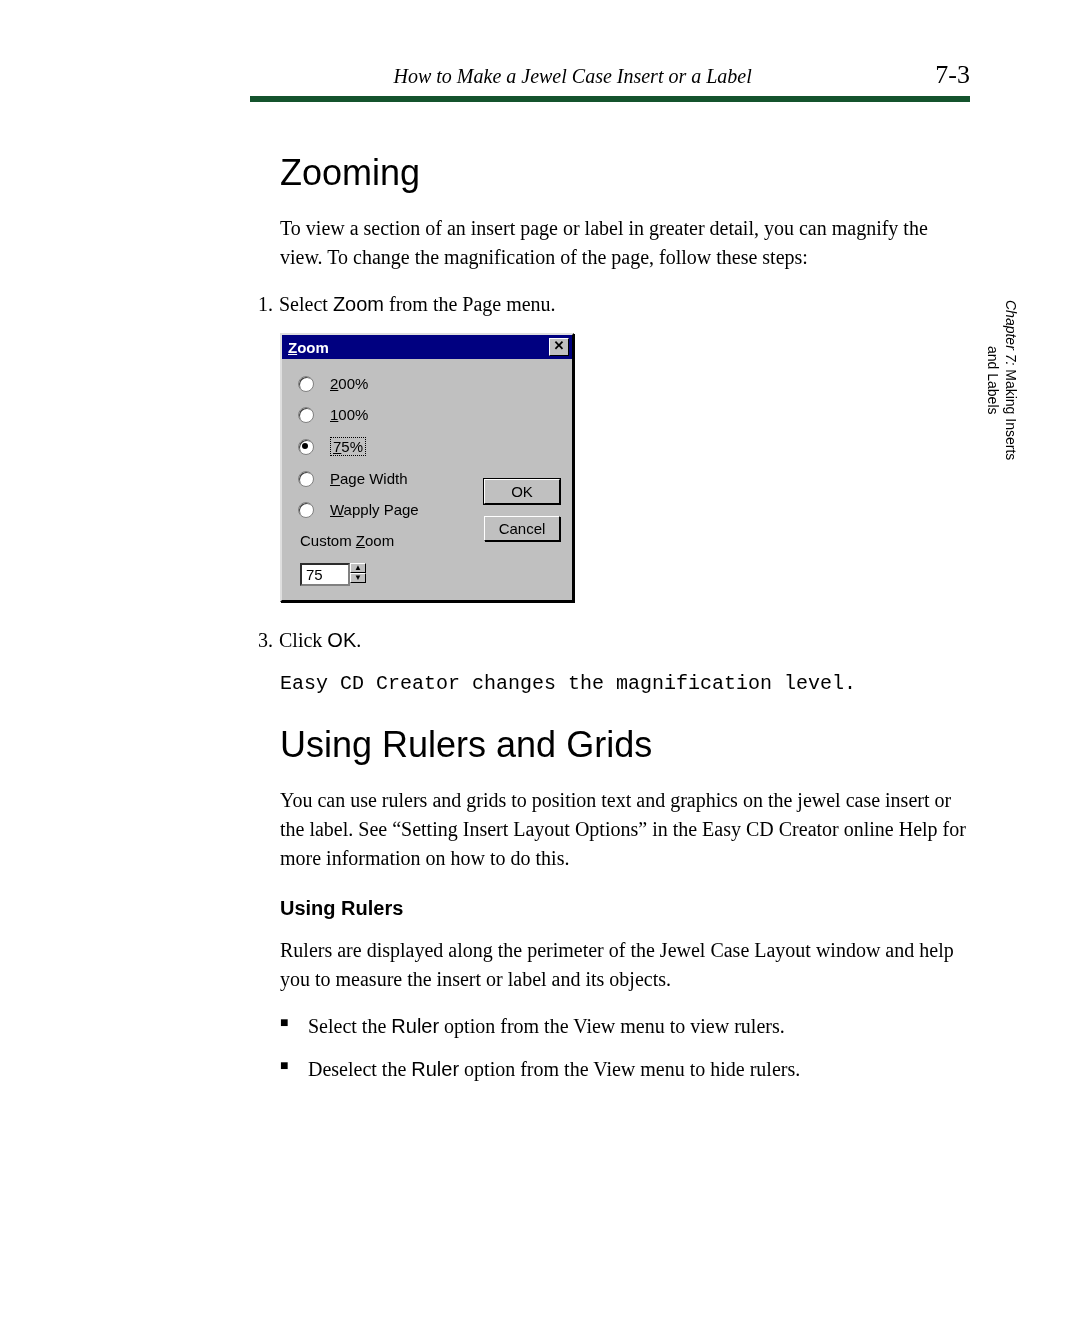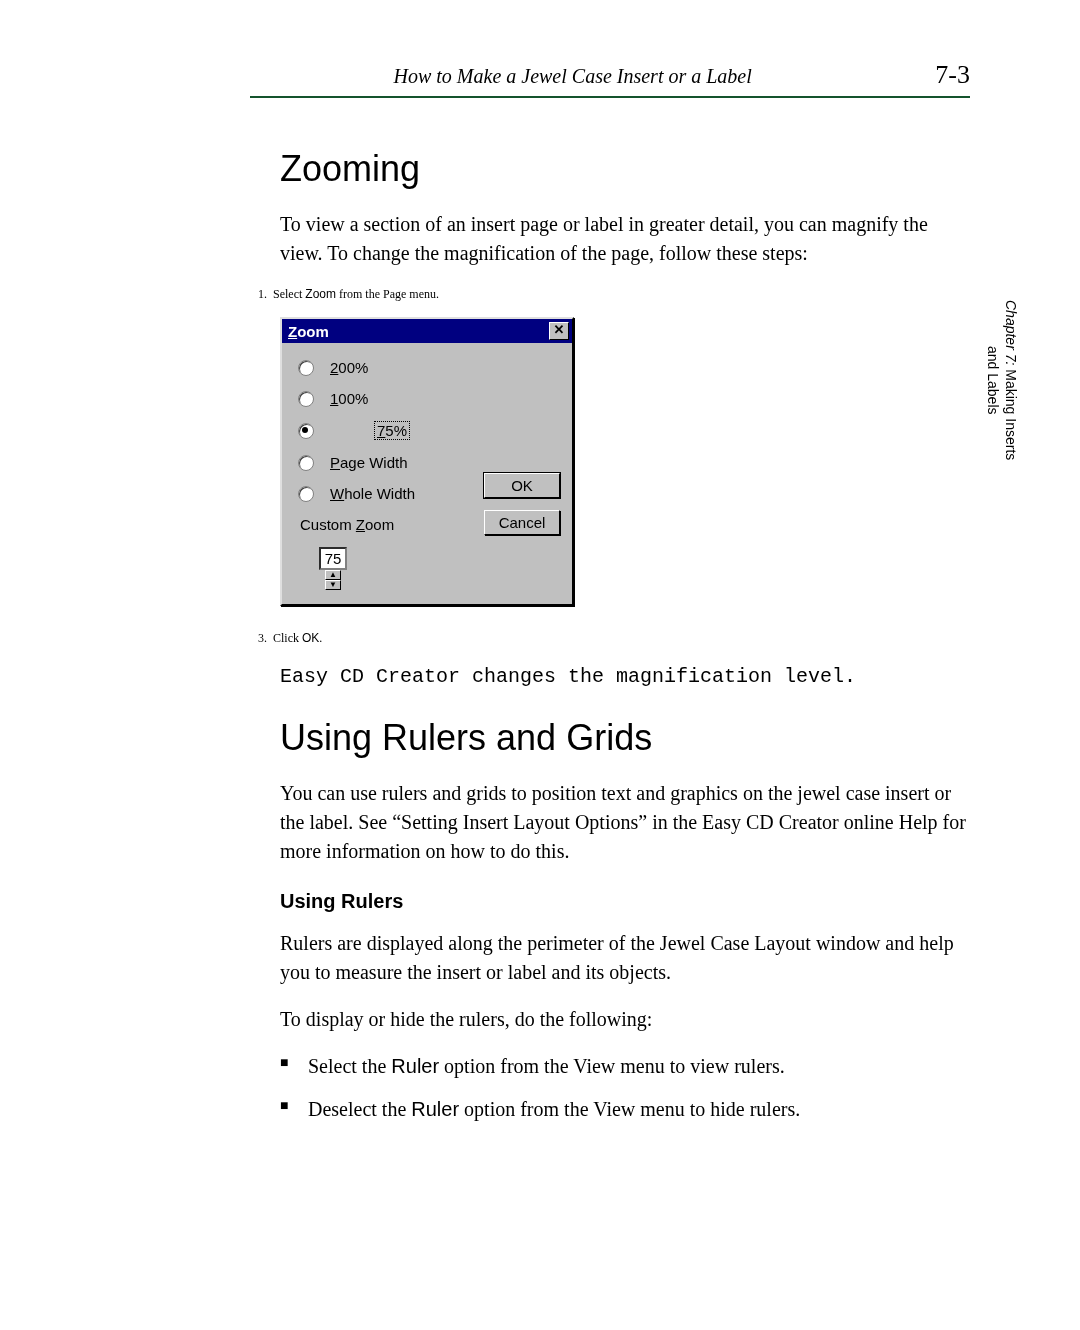--- a/index.html
+++ b/index.html
@@ -13,21 +13,21 @@
     position: relative;
   }
   .page {
     padding: 60px 110px 60px 250px;
     position: relative;
   }
   .running-head {
     display: flex;
     justify-content: space-between;
     align-items: baseline;
-    border-bottom: 2px solid #14532d;
+    border-bottom: 6px solid #14532d;
     padding-bottom: 6px;
     margin-bottom: 50px;
   }
   .running-title {
     font-style: italic;
     font-size: 20px;
     text-align: center;
     flex: 1;
   }
   .page-num {
@@ -50,21 +50,21 @@
     font-weight: normal;
     font-size: 36px;
     margin: 0 0 20px 30px;
   }
   p.body {
     font-size: 20px;
     line-height: 1.45;
     margin: 0 0 18px 30px;
   }
   .step {
-    font-size: 12px;
+    font-size: 20px;
     line-height: 1.45;
     margin: 0 0 14px 0;
     padding-left: 30px;
     text-indent: -22px;
   }
   .step .num { margin-right: 6px; }
   .ui-term { font-family: Arial, Helvetica, sans-serif; }
   .indent-body {
     font-size: 20px;
     line-height: 1.45;
@@ -158,29 +158,27 @@
     position: absolute;
     left: 3px; top: 3px;
     width: 6px; height: 6px;
     background: #000;
     border-radius: 50%;
   }
   .opt-label .u { text-decoration: underline; }
   .focus-box {
     border: 1px dotted #000;
     padding: 0 2px;
-    margin-left: 44px;
   }
   .custom-label { margin: 8px 0 14px 2px; }
   .spin-wrap {
     display: flex;
-    align-items: center;
+    align-items: flex-start;
     width: 66px;
     margin-left: 2px;
-    flex-direction: column;
   }
   .spin-input {
     flex: 1;
     background: #fff;
     border: 2px inset #808080;
     padding: 1px 4px;
     font-family: inherit;
     font-size: 15px;
     min-width: 0;
   }
@@ -263,21 +261,21 @@
         <div class="radio-row">
           <span class="radio checked"></span>
           <span class="opt-label focus-box"><span class="u">7</span><span>5%</span></span>
         </div>
         <div class="radio-row">
           <span class="radio"></span>
           <span class="opt-label"><span class="u">P</span><span>age Width</span></span>
         </div>
         <div class="radio-row">
           <span class="radio"></span>
-          <span class="opt-label"><span class="u">W</span><span>hole Width</span></span>
+          <span class="opt-label"><span class="u">W</span><span>apply Page</span></span>
         </div>
         <div class="custom-label">
           <span>Custom </span><span style="text-decoration:underline">Z</span><span>oom</span>
         </div>
         <div class="spin-wrap">
           <div class="spin-input">75</div>
           <div class="spin-btns">
             <div>▲</div>
             <div>▼</div>
           </div>
@@ -298,21 +296,20 @@
   <p class="indent-body">Easy CD Creator changes the magnification level.</p>
 
   <h2 class="section">Using Rulers and Grids</h2>
 
   <p class="body">You can use rulers and grids to position text and graphics on the jewel case insert or the label. See “Setting Insert Layout Options” in the Easy CD Creator online Help for more information on how to do this.</p>
 
   <h3 class="subhead">Using Rulers</h3>
 
   <p class="body">Rulers are displayed along the perimeter of the Jewel Case Layout window and help you to measure the insert or label and its objects.</p>
 
-  <p class="body">To display or hide the rulers, do the following:</p>
 
   <ul class="square">
     <li>
       <span>Select the </span><span class="ui-term">Ruler</span><span> option from the View menu to view rulers.</span>
     </li>
     <li>
       <span>Deselect the </span><span class="ui-term">Ruler</span><span> option from the View menu to hide rulers.</span>
     </li>
   </ul>
 

